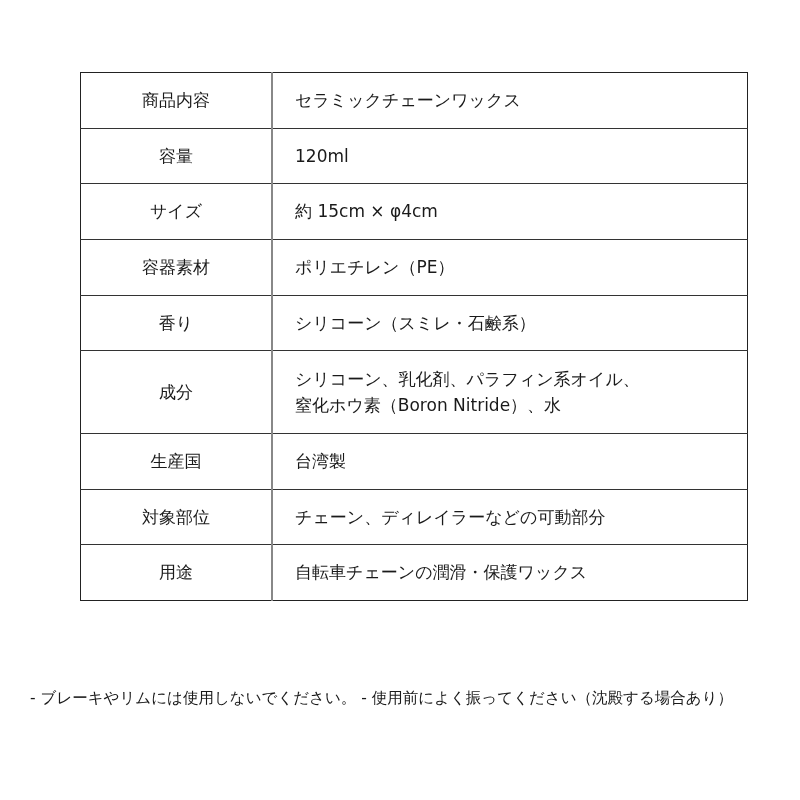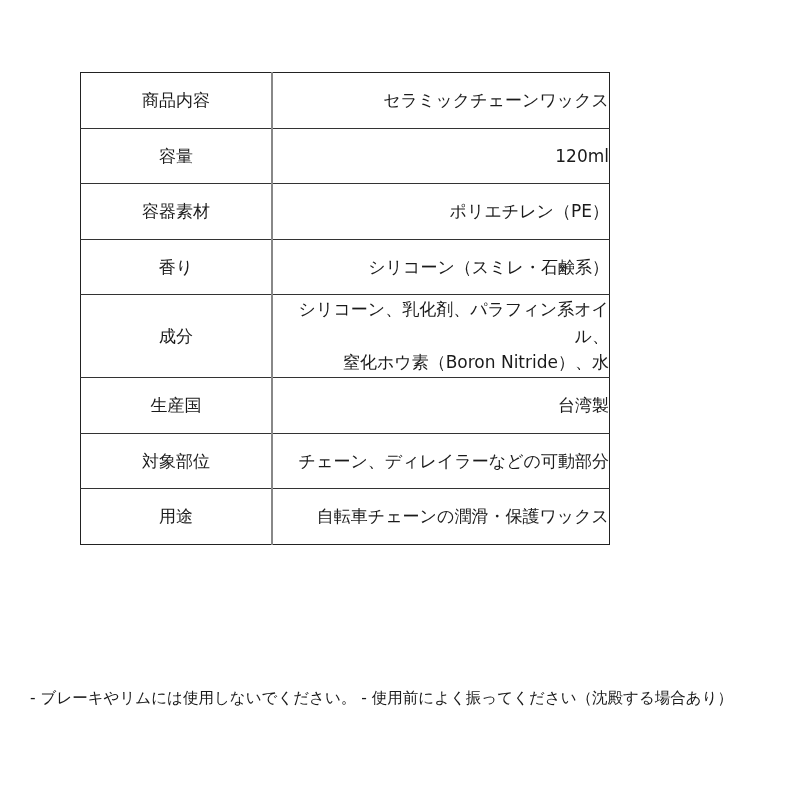--- a/index.html
+++ b/index.html
@@ -12,42 +12,42 @@
       height: 800px;
       position: relative;
       font-family: "DejaVu Sans", "Liberation Sans", sans-serif;
       color: #1a1a1a;
       overflow: hidden;
     }
     .spec-table {
       position: absolute;
       left: 80px;
       top: 72px;
-      width: 530px;
+      width: 668px;
       border-collapse: collapse;
       border: 1.5px solid #222;
       box-sizing: border-box;
       table-layout: fixed;
     }
     .spec-table td {
       border-top: 1.5px solid #333;
       padding: 0;
       font-size: 17px;
       line-height: 1.55;
       vertical-align: middle;
     }
     .spec-table tr:first-child td { border-top: none; }
     .spec-table td.label {
       width: 190px;
       text-align: center;
       border-right: 2px solid #888;
     }
     .spec-table td.value {
-      text-align: right;
-      padding-left: 11px;
+      text-align: left;
+      padding-left: 22px;
     }
     .notes {
       position: absolute;
       left: 30px;
       top: 683px;
       width: 770px;
       font-size: 15.5px;
       line-height: 30px;
       color: #1a1a1a;
     }
@@ -58,20 +58,24 @@
 
 <table class="spec-table">
   <tbody>
     <tr style="height:56px">
       <td class="label">商品内容</td>
       <td class="value">セラミックチェーンワックス</td>
     </tr>
     <tr style="height:55px">
       <td class="label">容量</td>
       <td class="value">120ml</td>
+    </tr>
+    <tr style="height:56px">
+      <td class="label">サイズ</td>
+      <td class="value">約 15cm × φ4cm</td>
     </tr>
     <tr style="height:56px">
       <td class="label">容器素材</td>
       <td class="value">ポリエチレン（PE）</td>
     </tr>
     <tr style="height:55px">
       <td class="label">香り</td>
       <td class="value">シリコーン（スミレ・石鹸系）</td>
     </tr>
     <tr style="height:83px">

